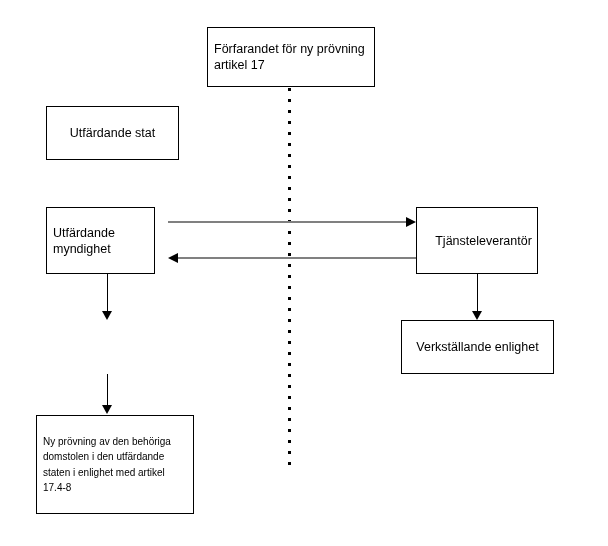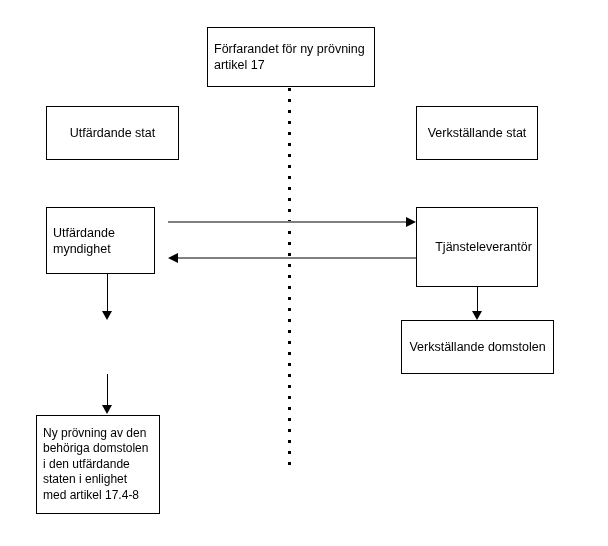--- a/index.html
+++ b/index.html
@@ -30,25 +30,25 @@
     align-items: center;
     justify-content: center;
     padding: 2px 6px;
     z-index: 3;
   }
   
   #box-procedure   { left: 207px; top: 27px;  width: 168px; height: 60px; }
   #box-issuing-state    { left: 46px;  top: 106px; width: 133px; height: 54px; }
   #box-executing-state  { left: 416px; top: 106px; width: 122px; height: 54px; }
   #box-issuing-authority{ left: 46px;  top: 207px; width: 109px; height: 67px; }
-  #box-service-provider { left: 416px; top: 207px; width: 122px; height: 80px; padding-left: 19px; }
+  #box-service-provider { left: 416px; top: 207px; width: 122px; height: 67px; padding-left: 19px; }
   #box-new-review       { left: 46px;  top: 320px; width: 122px; height: 54px; }
   #box-executing-authority { left: 401px; top: 320px; width: 153px; height: 54px; }
-  #box-court-review     { left: 36px;  top: 415px; width: 124px; height: 99px;
-                          font-size: 12px; line-height: 15.5px; }
+  #box-court-review     { left: 36px;  top: 415px; width: 158px; height: 99px;
+                          font-size: 10px; line-height: 15.5px; }
 
   
   .divider {
     position: absolute;
     left: 288px;
     top: 88px;
     width: 3px;
     height: 382px;
     z-index: 1;
     background-image: linear-gradient(to bottom, #000000 0px, #000000 3px, rgba(0,0,0,0) 3px, rgba(0,0,0,0) 11px);
@@ -119,25 +119,24 @@
 
   <div class="box" id="box-procedure">Förfarandet för ny prövning artikel 17</div>
 
   <div class="box" id="box-issuing-state">Utfärdande stat</div>
 
   <div class="box" id="box-issuing-authority">Utfärdande myndighet</div>
 
 
   <div class="box" id="box-court-review">Ny prövning av den behöriga domstolen i den utfärdande staten i enlighet med artikel 17.4-8</div>
 
-  <div class="box" id="box-executing-state">Verkställande stat</div>
 
   <div class="box" id="box-service-provider">Tjänsteleverantör</div>
 
-  <div class="box" id="box-executing-authority">Verkställande domstolen</div>
+  <div class="box" id="box-executing-authority">Verkställande enlighet</div>
 
   <div class="vline" id="conn-ia-to-nr-line"></div>
   <div class="arrow-down" id="conn-ia-to-nr-head"></div>
 
   <div class="vline" id="conn-nr-to-court-line"></div>
   <div class="arrow-down" id="conn-nr-to-court-head"></div>
 
   <div class="vline" id="conn-sp-to-ea-line"></div>
   <div class="arrow-down" id="conn-sp-to-ea-head"></div>
 

